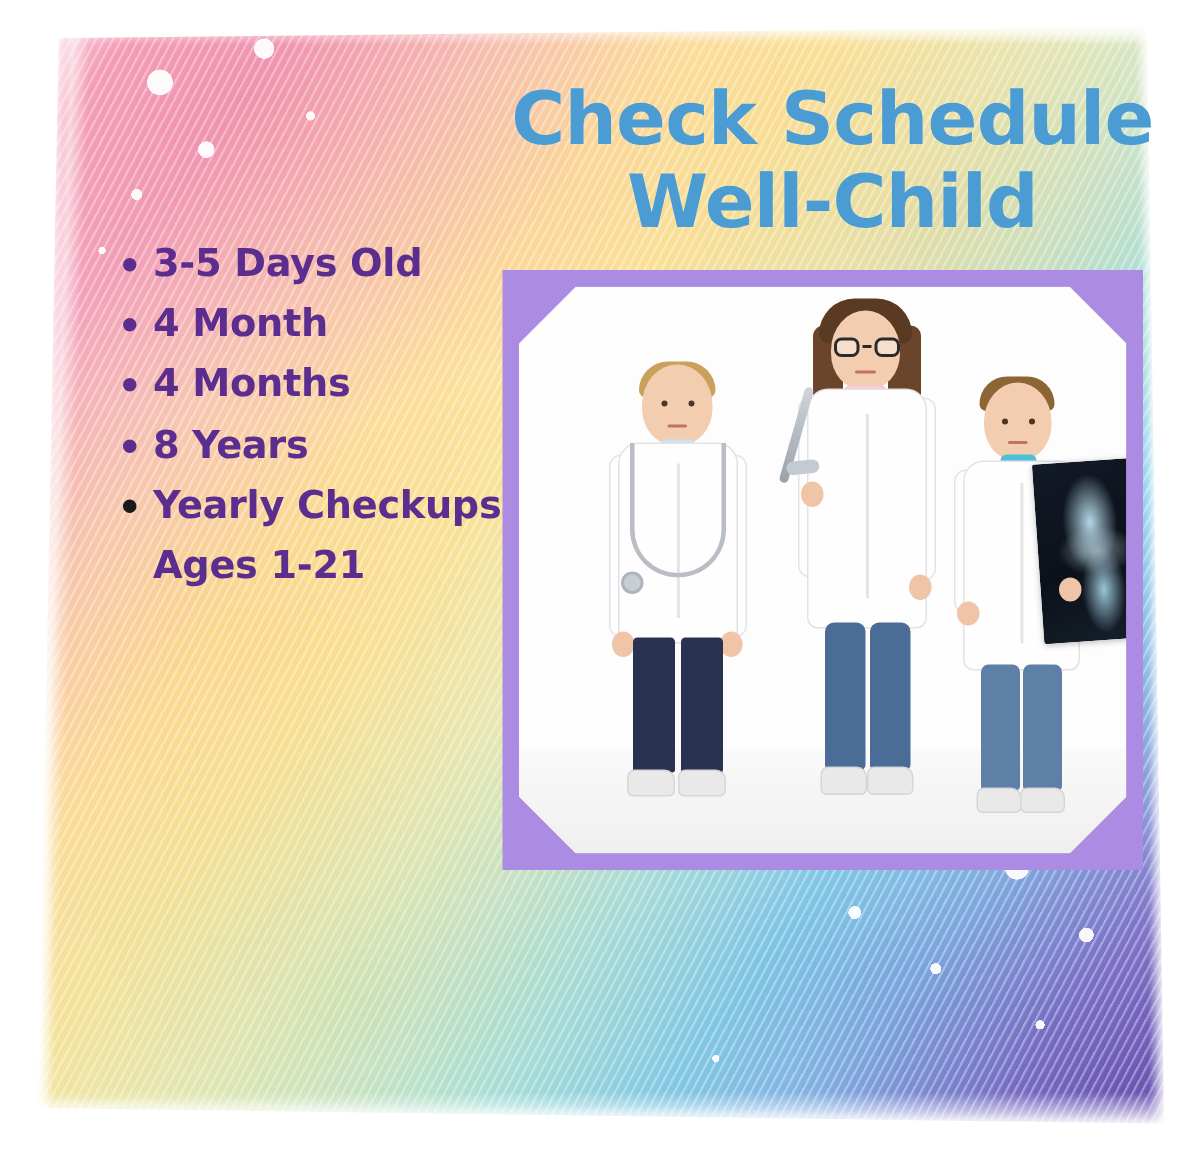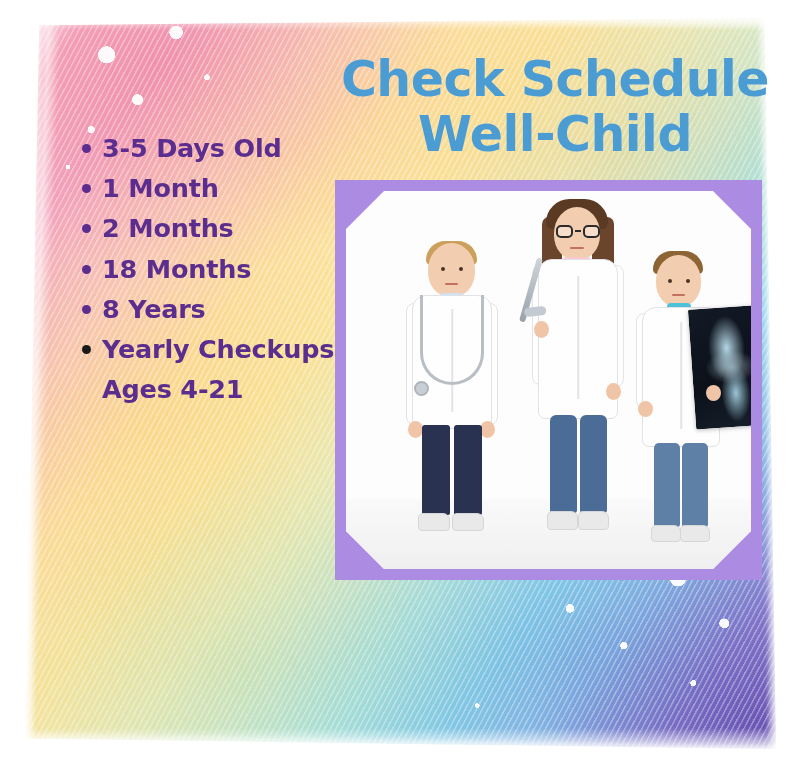--- a/index.html
+++ b/index.html
@@ -150,21 +150,21 @@
     font-size: 49px;
     line-height: 55px;
     letter-spacing: -0.5px;
     text-shadow: 0 0 1px rgba(255,255,255,.45);
   }
   .title .tline { display: block; white-space: nowrap; }
 
   
   .schedule {
     position: absolute;
-    left: 74px; top: 128px;
+    left: 74px; top: 156px;
     width: 290px;
     list-style: none;
   }
   .sched-item {
     position: relative;
     display: block;
     padding-left: 28px;
     color: #5b2d8e;
     font-family: "DejaVu Sans", sans-serif;
     font-weight: bold;
@@ -343,26 +343,25 @@
   <div class="brush-b"></div>
   <div class="streaks"></div>
 
   <h1 class="title">
     <span class="tline">Check Schedule</span>
     <span class="tline">Well-Child</span>
   </h1>
 
   <ul class="schedule">
     <li class="sched-item" style="--bullet: #5b2d8e;">3-5 Days Old</li>
-    <li class="sched-item" style="--bullet: #5b2d8e;">1 Month</li>
-    <li class="sched-item" style="--bullet: #5b2d8e;">2 Months</li>
-    <li class="sched-item" style="--bullet: #5b2d8e;">18 Months</li>
+    <li class="sched-item" style="--bullet: #5b2d8e;">4 Month</li>
+    <li class="sched-item" style="--bullet: #5b2d8e;">4 Months</li>
     <li class="sched-item" style="--bullet: #5b2d8e;">8 Years</li>
     <li class="sched-item dark-bullet" style="--bullet: #1a1a1a;">Yearly Checkups
-Ages 4-21</li>
+Ages 1-21</li>
   </ul>
 
   <div class="photo-frame">
     <div class="photo-inner">
       <div class="floor"></div>
 
       <div class="kid" id="kid1">
         <div class="arm arm-l"></div>
         <div class="arm arm-r"></div>
         <div class="hair"></div>

